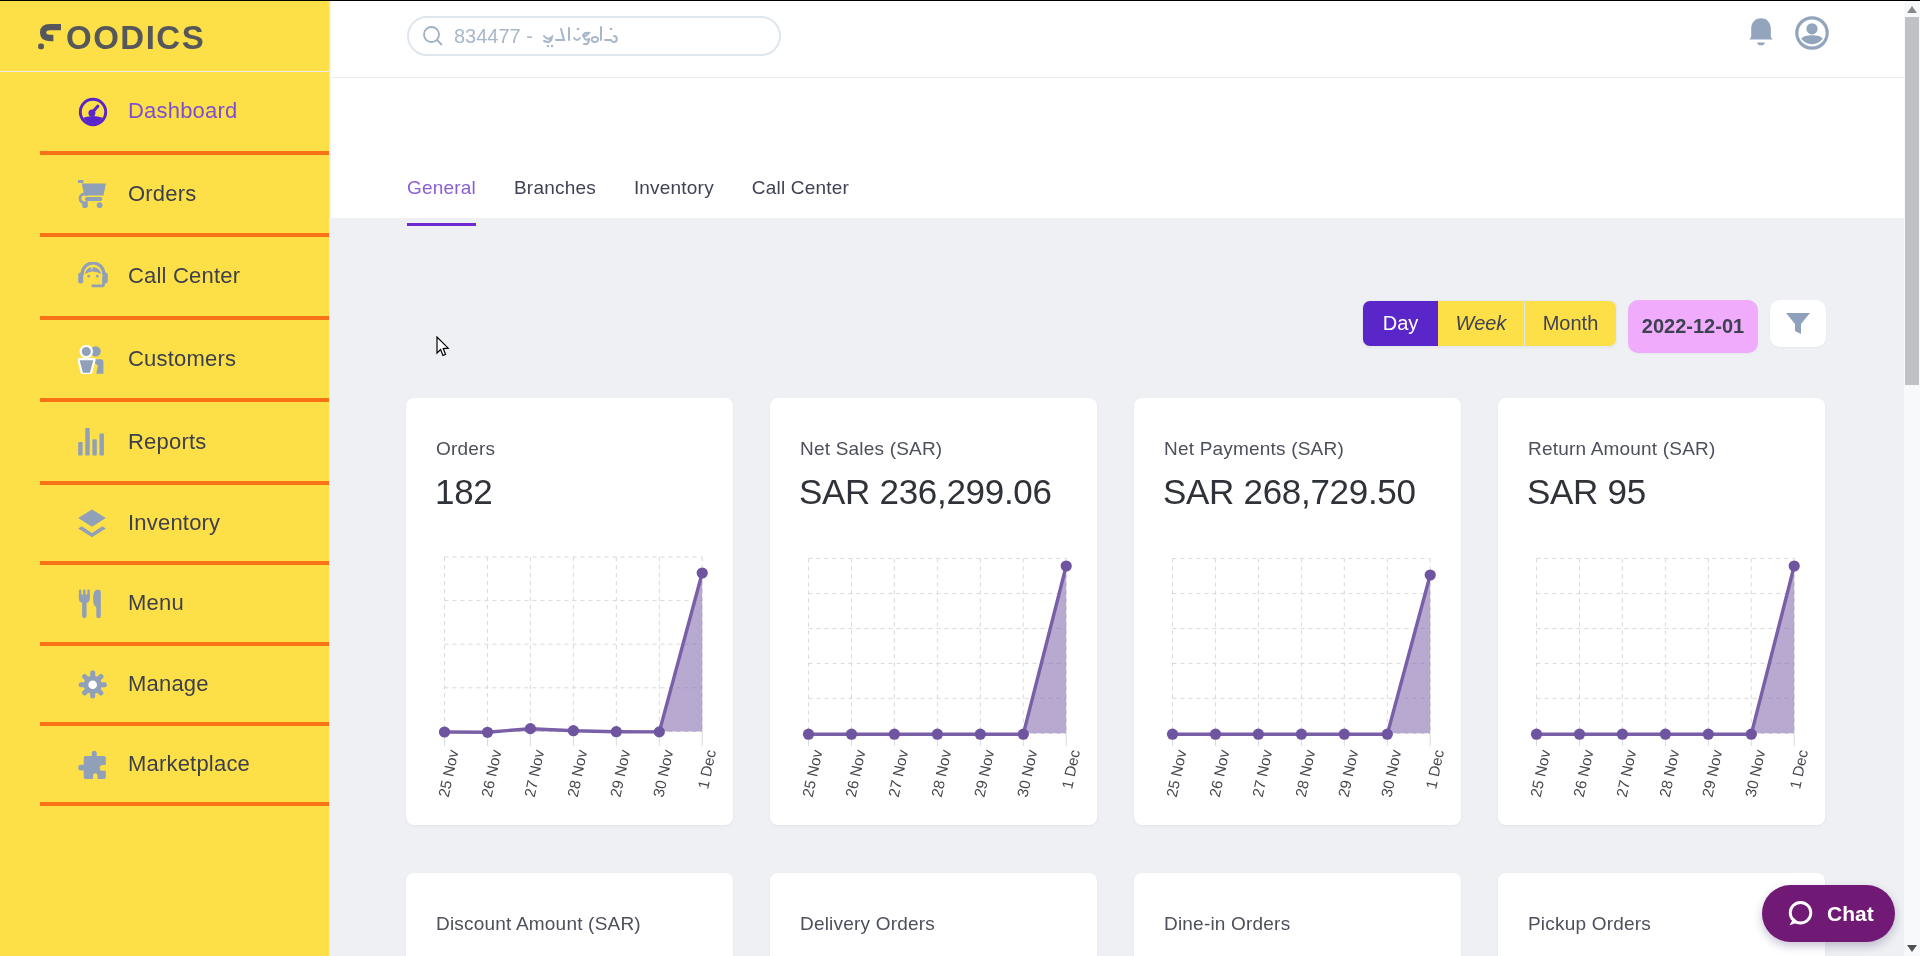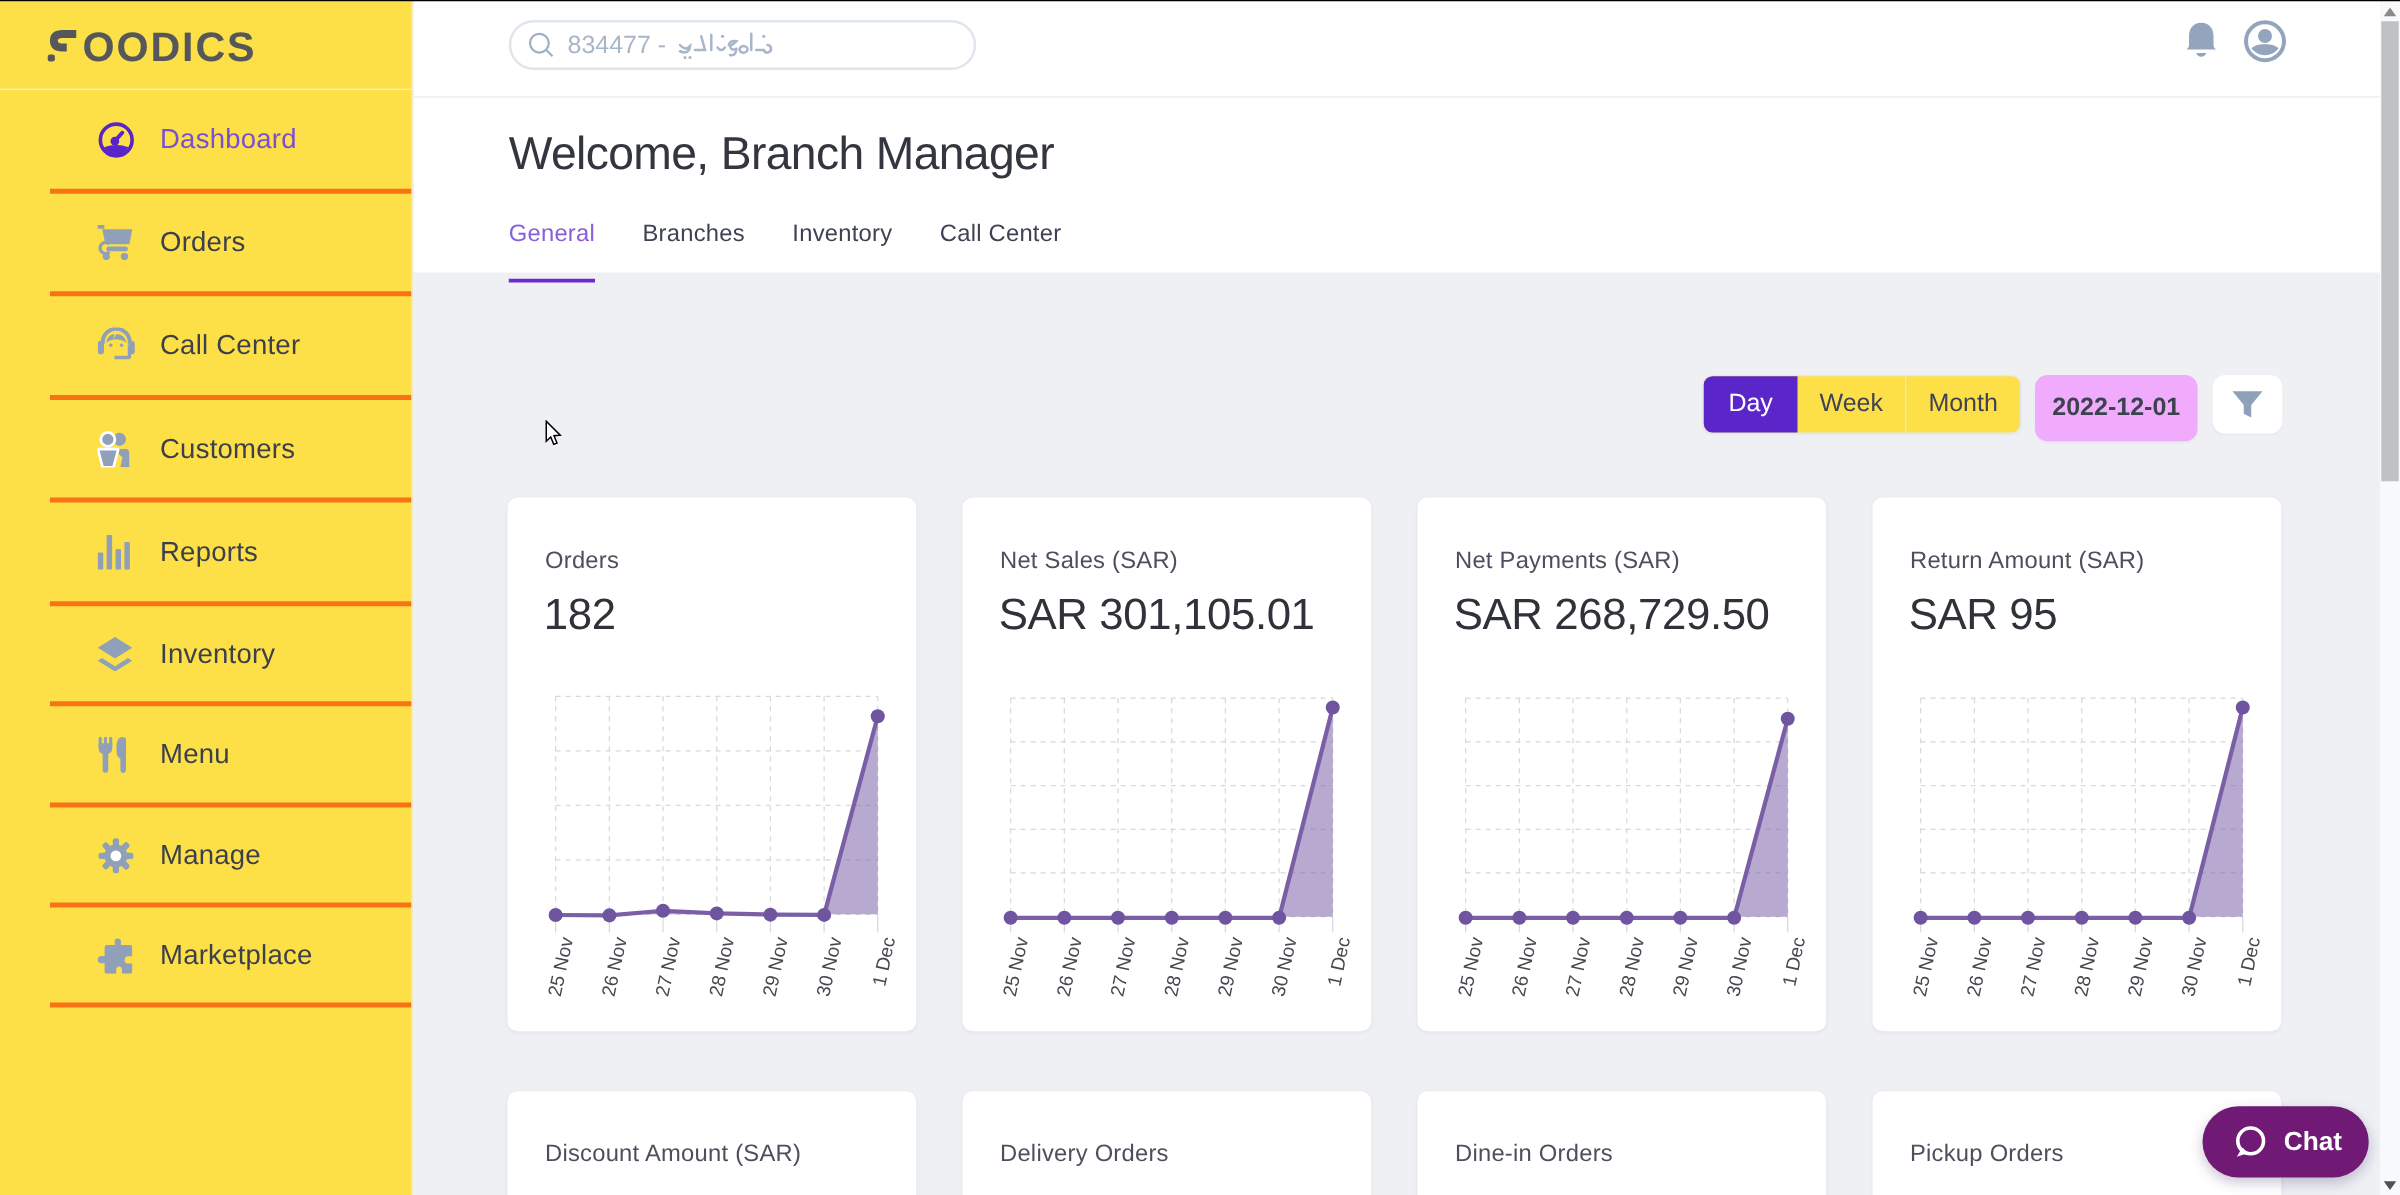--- a/index.html
+++ b/index.html
@@ -25,21 +25,21 @@
   
   .header { position:absolute; left:331px; top:78px; width:1573px; height:140px; background:#fff; z-index:4; }
   .welcome { position:absolute; left:76px; top:24px; font-size:37px; color:#34363f; letter-spacing:-0.5px; }
   .tabs { position:absolute; left:76px; top:99px; display:flex; }
   .tab { font-size:19px; color:#3f4254; margin-right:38px; padding-bottom:24px; letter-spacing:.2px; }
   .tab.active { color:#8a5fd6; border-bottom:3px solid #6d28cf; }
   
   .seg { position:absolute; left:1362px; top:300px; width:255px; height:47px; background:#fde047; border:1px solid #e5e8ef; border-radius:8px; display:flex; box-shadow:0 1px 2px rgba(30,30,60,.04); }
   .seg .s { display:flex; align-items:center; justify-content:center; font-size:20px; color:#3f4254; }
   .seg .s1 { width:75px; background:#5b26c9; color:#fff; border-radius:7px 0 0 7px; }
-  .seg .s2 { width:87px; border-right:1px solid #dfe3ea; }
+  .seg .s2 { width:87px; border-right:1px solid #dfe3ea;font-style:italic; }
   .seg .s3 { width:91px; }
   .datebox { position:absolute; left:1628px; top:300px; width:130px; height:53px; background:#f0abfc; border-radius:10px; display:flex; align-items:center; justify-content:center; font-size:20px; color:#3d4250; box-shadow:0 1px 2px rgba(30,30,60,.04);font-weight:bold; }
   .filterbtn { position:absolute; left:1770px; top:300px; width:56px; height:47px; background:#fff; border-radius:10px; display:flex; align-items:center; justify-content:center; box-shadow:0 1px 2px rgba(30,30,60,.04); }
   
   .card { position:absolute; width:327px; background:#fff; border-radius:8px; box-shadow:0 1px 3px rgba(25,25,50,.05); }
   .r1 { top:398px; height:427px; }
   .r2 { top:873px; height:200px; }
   .cx1 { left:406px; } .cx2 { left:770px; } .cx3 { left:1134px; } .cx4 { left:1498px;text-decoration:underline; }
   .card .clabel { position:absolute; left:30px; top:40px; font-size:19px; color:#4d505c; letter-spacing:.2px; }
   .card .cvalue { position:absolute; left:29px; top:74px; font-size:35px; color:#303239; letter-spacing:-0.3px; }
@@ -194,21 +194,20 @@
 <path d="M13 27.4 a4.2 4.2 0 0 0 8 0 z" fill="#93a5bd"></path>
 </svg></span>
   <span class="tb-ico" style="left:1463px;"><svg width="36" height="36" viewBox="0 0 36 36">
 <circle cx="18" cy="18" r="15.2" fill="none" stroke="#93a5bd" stroke-width="3.2"></circle>
 <circle cx="18" cy="13.8" r="5.6" fill="#93a5bd"></circle>
 <path d="M7.2 23.8 a13.6 13.6 0 0 0 21.6 0 c-2.6 -4.6 -19 -4.6 -21.6 0 z" fill="#93a5bd"></path>
 </svg></span>
 </div>
 
 <div class="header">
-  <div class="welcome">Welcome, Branch Manager</div>
   <div class="tabs">
     <div class="tab active">General</div>
     <div class="tab">Branches</div>
     <div class="tab">Inventory</div>
     <div class="tab">Call Center</div>
   </div>
 </div>
 
 <div class="seg">
   <div class="s s1">Day</div>
@@ -258,21 +257,21 @@
       <text transform="translate(95.5 353) rotate(-78)" text-anchor="end" font-size="15.2" fill="#46484e">26 Nov</text>
       <text transform="translate(138.4 353) rotate(-78)" text-anchor="end" font-size="15.2" fill="#46484e">27 Nov</text>
       <text transform="translate(181.4 353) rotate(-78)" text-anchor="end" font-size="15.2" fill="#46484e">28 Nov</text>
       <text transform="translate(224.3 353) rotate(-78)" text-anchor="end" font-size="15.2" fill="#46484e">29 Nov</text>
       <text transform="translate(267.3 353) rotate(-78)" text-anchor="end" font-size="15.2" fill="#46484e">30 Nov</text>
       <text transform="translate(310.2 353) rotate(-78)" text-anchor="end" font-size="15.2" fill="#46484e">1 Dec</text>
     </svg>
   </div>
 <div class="card r1 cx2">
     <div class="clabel">Net Sales (SAR)</div>
-    <div class="cvalue">SAR 301,105.01</div>
+    <div class="cvalue">SAR 236,299.06</div>
     <svg class="chart" width="327" height="427" viewBox="0 0 327 427">
       <line x1="38.5" y1="160.5" x2="38.5" y2="335.3" stroke="#d8d8dd" stroke-width="1" stroke-dasharray="4 4"></line>
       <line x1="81.5" y1="160.5" x2="81.5" y2="335.3" stroke="#d8d8dd" stroke-width="1" stroke-dasharray="4 4"></line>
       <line x1="124.4" y1="160.5" x2="124.4" y2="335.3" stroke="#d8d8dd" stroke-width="1" stroke-dasharray="4 4"></line>
       <line x1="167.4" y1="160.5" x2="167.4" y2="335.3" stroke="#d8d8dd" stroke-width="1" stroke-dasharray="4 4"></line>
       <line x1="210.3" y1="160.5" x2="210.3" y2="335.3" stroke="#d8d8dd" stroke-width="1" stroke-dasharray="4 4"></line>
       <line x1="253.3" y1="160.5" x2="253.3" y2="335.3" stroke="#d8d8dd" stroke-width="1" stroke-dasharray="4 4"></line>
       <line x1="296.2" y1="160.5" x2="296.2" y2="335.3" stroke="#d8d8dd" stroke-width="1" stroke-dasharray="4 4"></line>
       <line x1="38.5" y1="160.5" x2="296.2" y2="160.5" stroke="#d8d8dd" stroke-width="1" stroke-dasharray="4 4"></line>
       <line x1="38.5" y1="195.5" x2="296.2" y2="195.5" stroke="#d8d8dd" stroke-width="1" stroke-dasharray="4 4"></line>

